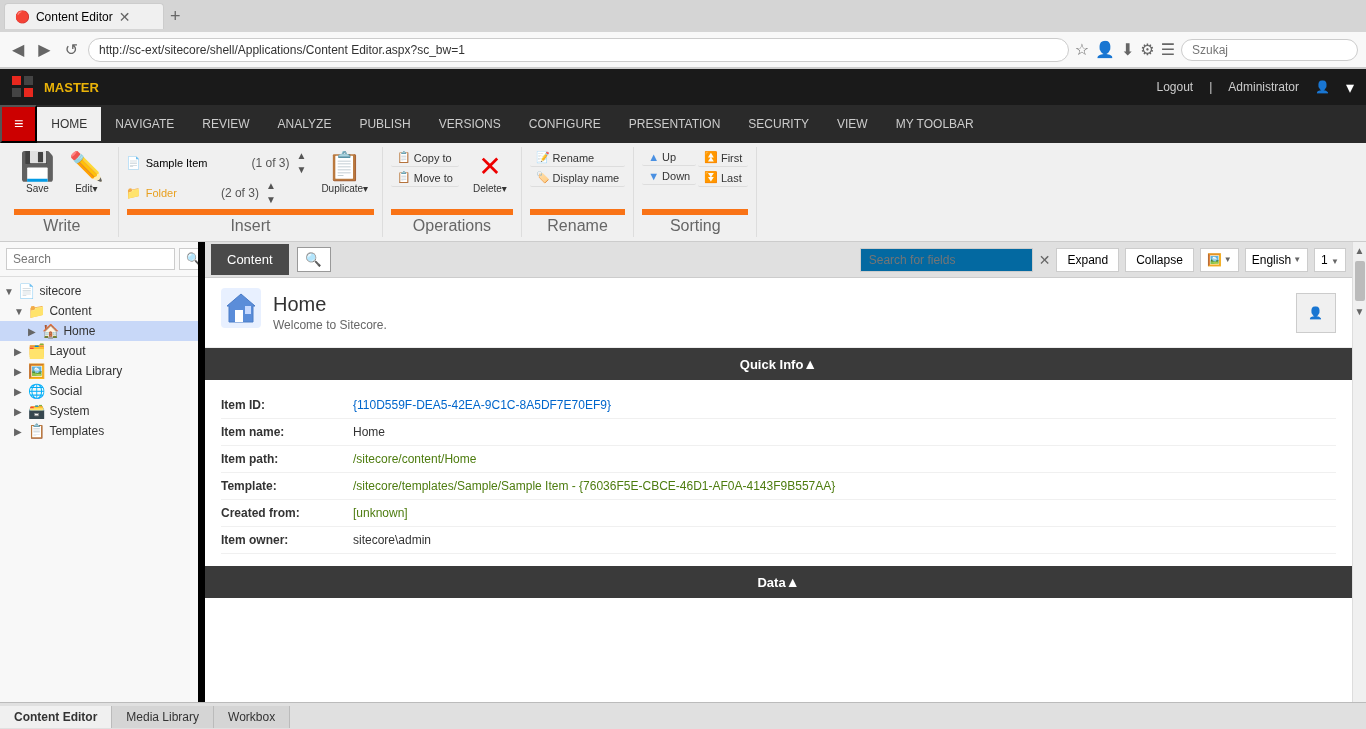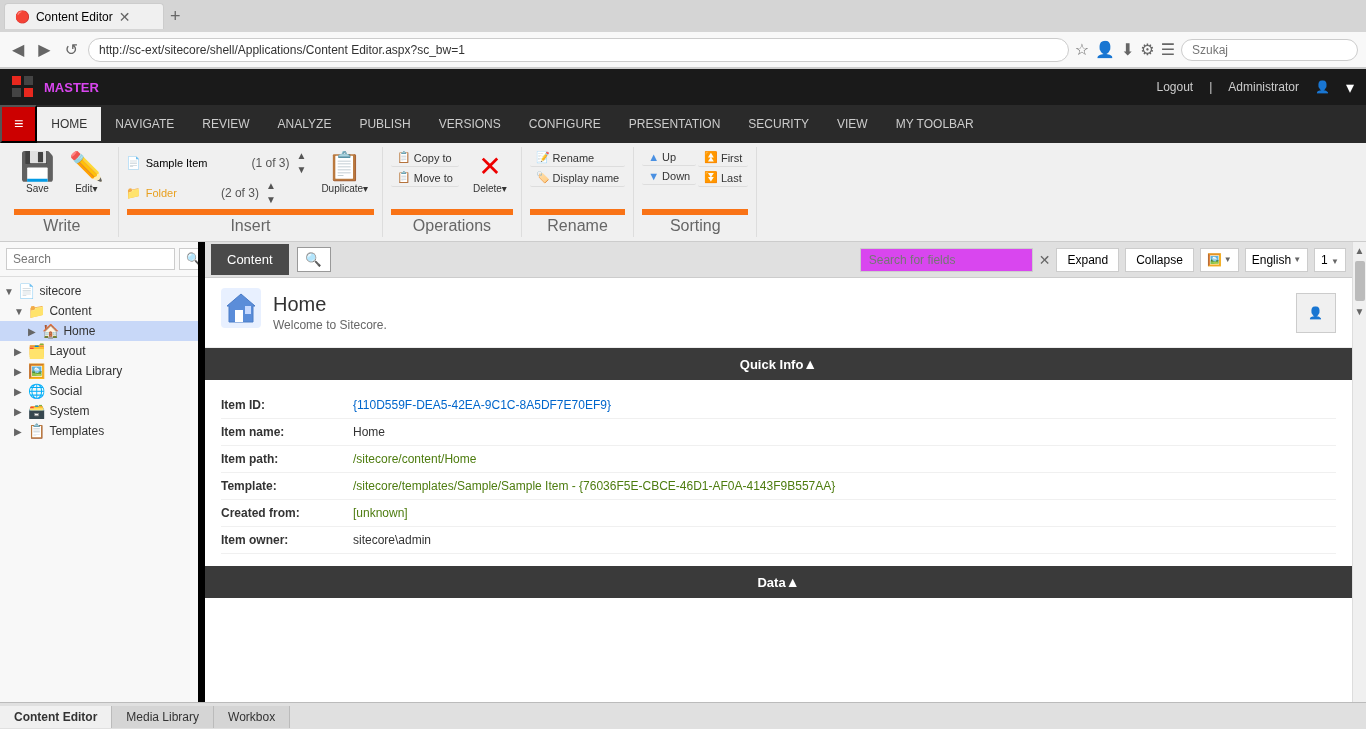--- a/index.html
+++ b/index.html
@@ -18,21 +18,21 @@
     .browser-search { background: white; border: 1px solid #ccc; border-radius: 12px; padding: 3px 10px; font-size: 12px; min-width: 120px; }
 
     
     .app { display: flex; flex-direction: column; height: calc(100vh - 68px); }
     .app-header { background: #1a1a1a; display: flex; align-items: center; justify-content: space-between; height: 36px; padding: 0 12px; color: white; }
     .app-header-left { display: flex; align-items: center; gap: 10px; }
     .app-logo { display: grid; grid-template-columns: 1fr 1fr; gap: 2px; width: 22px; height: 22px; }
     .app-logo-cell { width: 9px; height: 9px; }
     .app-logo-cell.red { background: #e8281e; }
     .app-logo-cell.dark { background: #444; }
-    .app-title { color: #d946ef; font-size: 13px; font-weight: bold; }
+    .app-title { color: #eab308; font-size: 13px; font-weight: bold; }
     .app-header-right { display: flex; align-items: center; gap: 16px; color: #ccc; font-size: 12px; }
 
     
     .ribbon-container { background: #2a2a2a; }
     .ribbon-nav { display: flex; align-items: center; background: #2a2a2a; }
     .ribbon-hamburger { color: white; padding: 8px 12px; font-size: 16px; cursor: pointer; background: #c00; }
     .ribbon-tab { padding: 10px 14px; color: #ccc; font-size: 12px; cursor: pointer; border: none; background: none; }
     .ribbon-tab.active { background: #f0f0f0; color: #333; }
     .ribbon-content { background: #f0f0f0; display: flex; align-items: stretch; padding: 4px 6px; border-bottom: 1px solid #ccc; min-height: 70px; }
     .ribbon-group { display: flex; flex-direction: column; align-items: center; border-right: 1px solid #ddd; padding: 2px 8px; position: relative; }
@@ -58,21 +58,21 @@
     .tree-indent-1 { padding-left: 14px; }
     .tree-indent-2 { padding-left: 28px; }
 
     
     .content-area { flex: 1; display: flex; flex-direction: column; overflow: hidden; background: white; }
     .content-toolbar { display: flex; align-items: center; background: #e0e0e0; border-bottom: 1px solid #ccc; padding: 2px 6px; gap: 4px; }
     .content-tab { padding: 8px 16px; background: #555; color: white; font-size: 13px; cursor: pointer; }
     .content-tab.active { background: #4a4a4a; }
     .content-search-btn { border: 1px solid #999; background: white; cursor: pointer; padding: 4px 8px; margin-left: 4px; }
     .content-toolbar-right { margin-left: auto; display: flex; align-items: center; gap: 6px; }
-    .search-fields { border: 1px solid #ccc; padding: 4px 8px; font-size: 12px; background: #d946ef; min-width: 140px; }
+    .search-fields { border: 1px solid #ccc; padding: 4px 8px; font-size: 12px; background: #0369a1; min-width: 140px; }
     .search-clear { cursor: pointer; color: #666; font-size: 14px; background: none; border: none; }
     .toolbar-btn { border: 1px solid #ccc; background: white; cursor: pointer; padding: 4px 10px; font-size: 12px; }
     .toolbar-dropdown { border: 1px solid #ccc; background: white; cursor: pointer; padding: 4px 6px; font-size: 12px; display: flex; align-items: center; gap: 2px; }
     .lang-select { border: 1px solid #ccc; background: white; padding: 4px 6px; font-size: 12px; cursor: pointer; display: flex; align-items: center; gap: 2px; }
     .num-select { border: 1px solid #ccc; background: white; padding: 4px 6px; font-size: 12px; cursor: pointer; }
 
     
     .item-detail { flex: 1; overflow-y: auto; padding: 0; }
     .item-header { display: flex; align-items: center; padding: 10px 16px; border-bottom: 1px solid #eee; }
     .item-icon { font-size: 36px; margin-right: 12px; color: #5b8dd9; }

